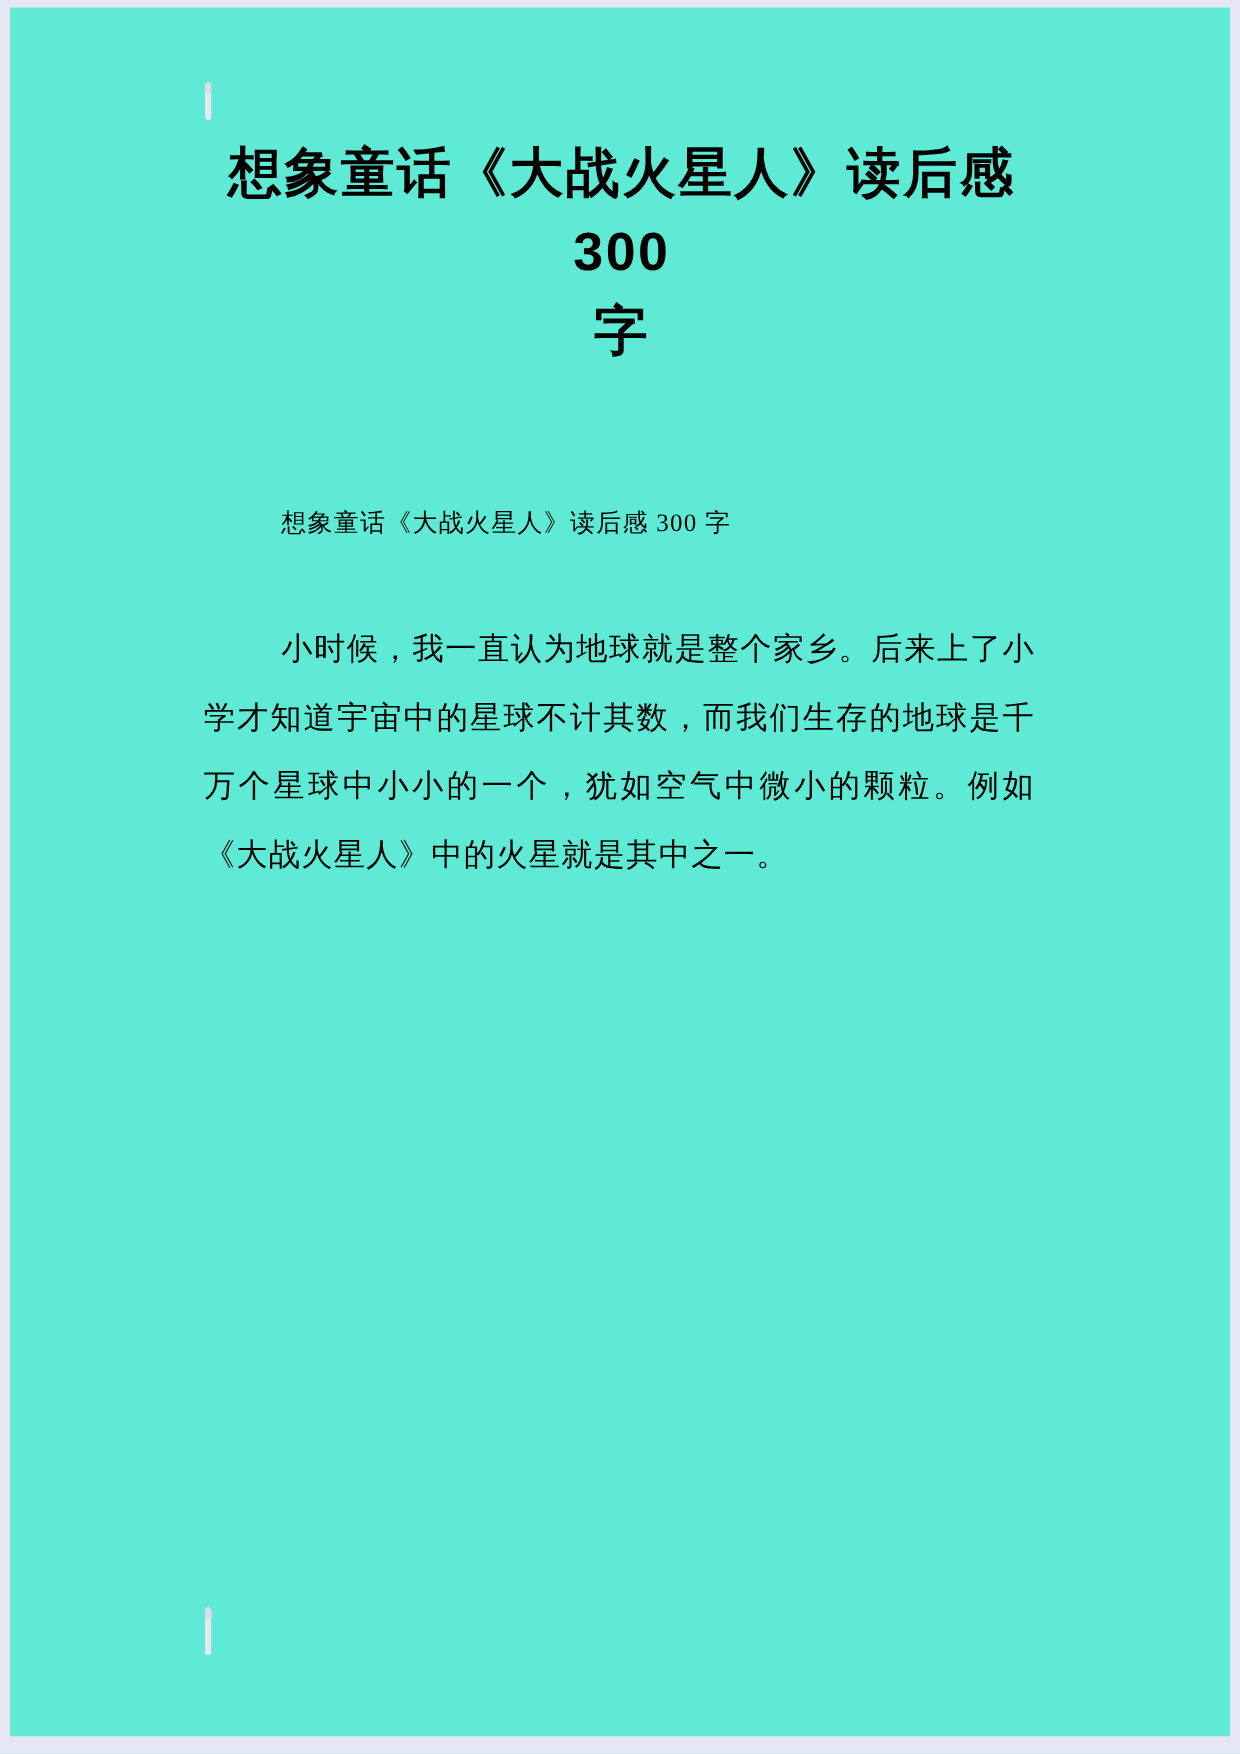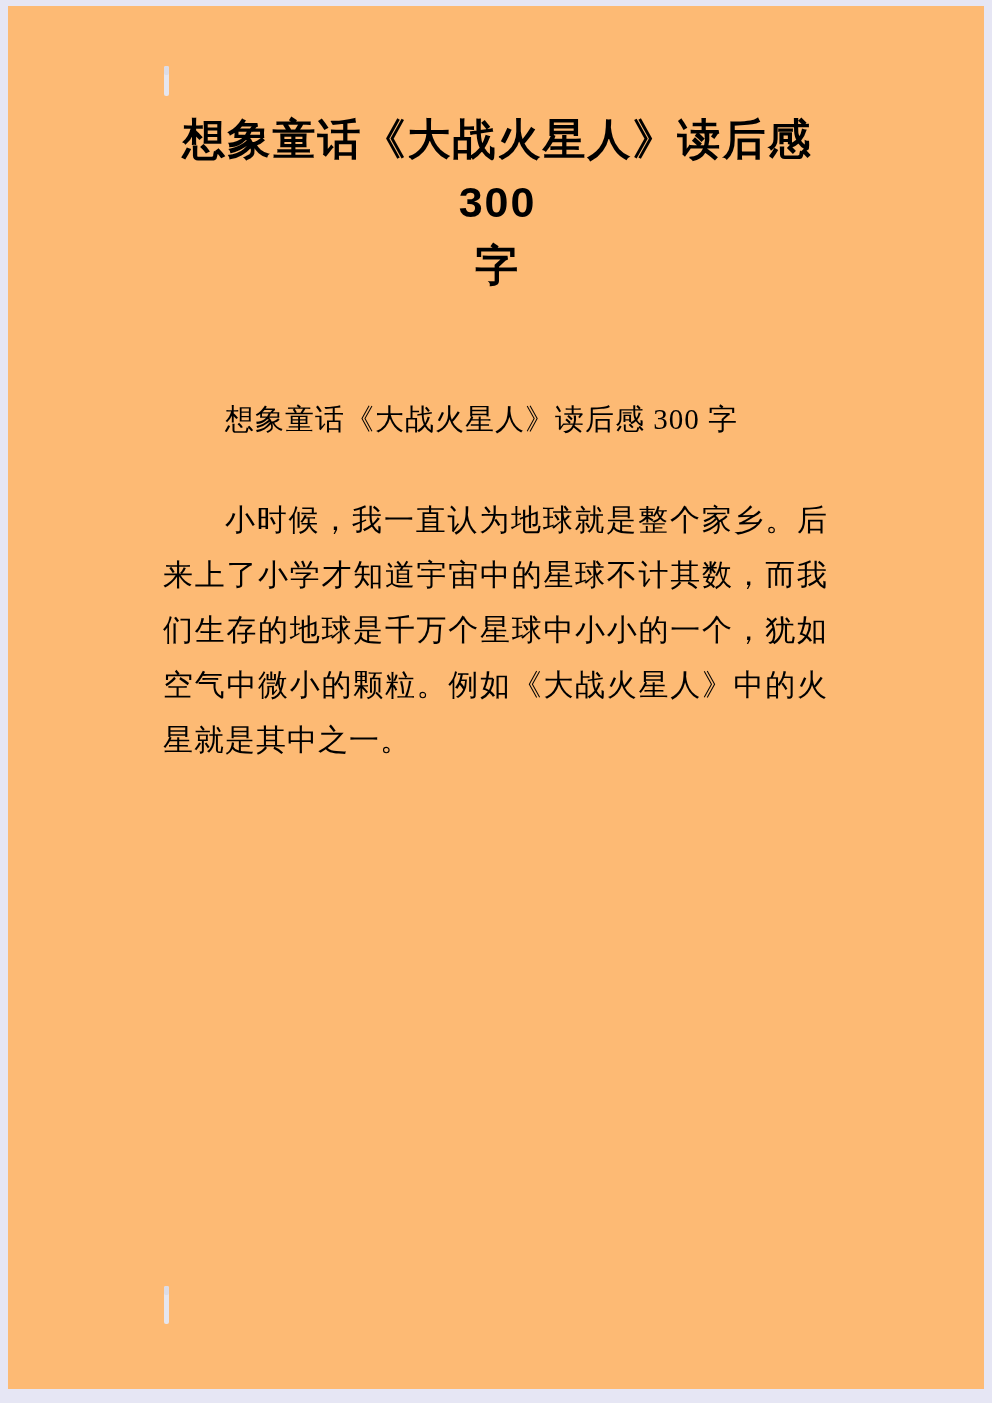--- a/index.html
+++ b/index.html
@@ -12,48 +12,48 @@
     position: relative;
     background: #e6e6f4; 
     overflow: hidden;
   }
   .page {
     position: absolute;
     left: 8px;
     top: 6px;
     right: 8px;
     bottom: 14px;
-    background: #fdba74;
+    background: #5eead4;
   }
   .content {
     position: relative;
     width: 100%;
     height: 100%;
     padding: 102px 152px 0 155px;
     color: #000000;
   }
   .doc-title {
     font-family: "Liberation Sans", "DejaVu Sans", sans-serif;
     font-weight: 700;
     font-size: 43px;
     line-height: 63px;
     letter-spacing: 2px;
     text-align: center;
     color: #000000;
     margin: 0 0 95px 0;
   }
   .doc-subtitle {
-    font-size: 29px;
+    font-size: 20px;
     line-height: 55px;
     letter-spacing: 1px;
     text-indent: 62px;
     margin: 0 0 45px 0;
   }
   .doc-paragraph {
-    font-size: 30px;
+    font-size: 25px;
     line-height: 55px;
     letter-spacing: 1px;
     text-indent: 62px;
     text-align: justify;
     margin: 0 4px 32px 0;
   }
   .faint-mark {
     position: absolute;
     width: 5px;
     border-radius: 2px;

